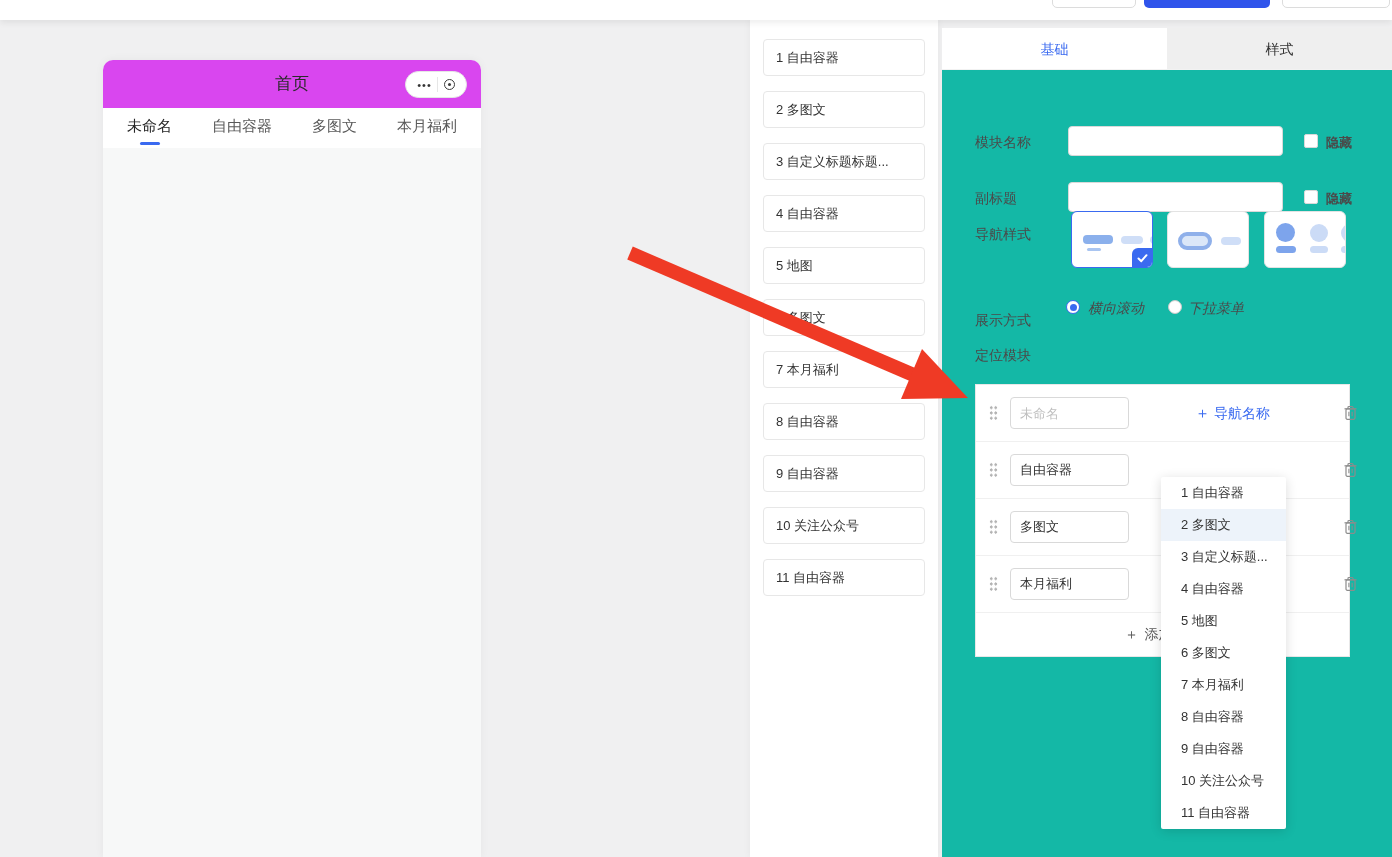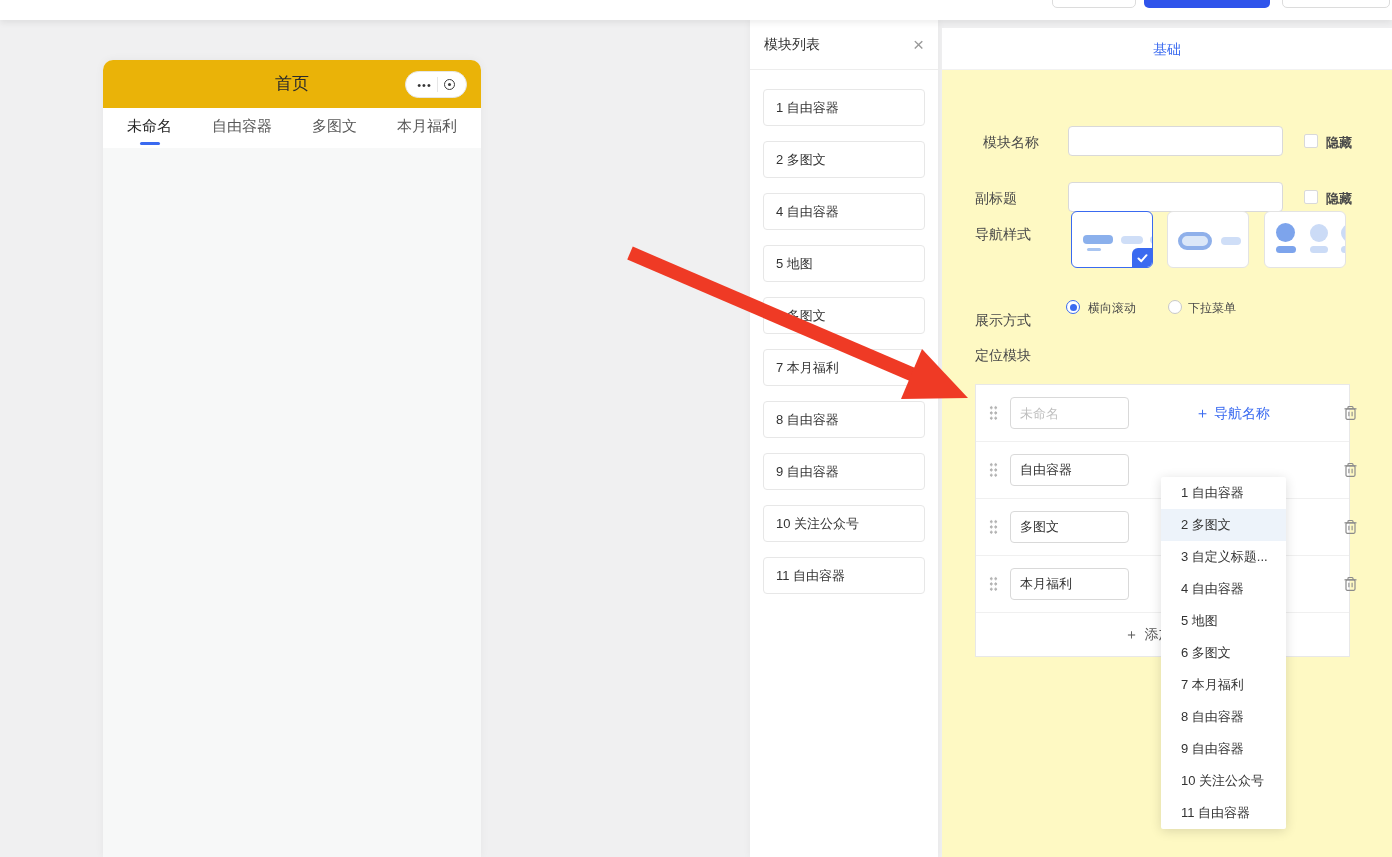--- a/index.html
+++ b/index.html
@@ -11,21 +11,21 @@
             box-shadow:0 3px 6px rgba(0,0,0,.07); z-index:5; }
   .topbar .tb-btn { position:absolute; top:-20px; height:28px; border-radius:5px; background:#fff; border:1px solid #dcdcdc; }
   .topbar .tb-btn.primary { background:#2f54eb; border:none; }
   .tb1 { left:1052px; width:84px; }
   .tb2 { left:1144px; width:126px; }
   .tb3 { left:1282px; width:108px; }
 
   
   .phone { position:absolute; left:103px; top:60px; width:378px; height:797px; background:#f7f8f8;
            border-radius:10px 10px 0 0; box-shadow:0 0 10px rgba(0,0,0,.05); overflow:hidden; }
-  .phone-head { height:48px; background:#eab308; position:relative; }
+  .phone-head { height:48px; background:#d946ef; position:relative; }
   .phone-title { position:absolute; left:0; right:0; top:0; height:48px; line-height:48px; text-align:center;
                  font-size:17px; color:#2b2b2b; }
   .capsule { position:absolute; right:14px; top:11px; width:62px; height:27px; border:1px solid #e6e6e6;
              border-radius:14px; background:#fff; display:flex; align-items:center; justify-content:center; }
   .capsule .dots { font-size:11px; letter-spacing:1px; color:#333; margin-right:5px; }
   .capsule .cap-div { width:1px; height:15px; background:#e6e6e6; }
   .capsule .target { width:11px; height:11px; border:1.6px solid #3c3c3c; border-radius:50%; margin-left:6px; position:relative; }
   .capsule .target::after { content:''; position:absolute; left:50%; top:50%; width:3.5px; height:3.5px;
                             margin:-1.75px 0 0 -1.75px; background:#3c3c3c; border-radius:50%; }
   .phone-tabs { height:40px; background:#fff; display:flex; align-items:center; padding:0 12px; justify-content:space-between; }
@@ -39,21 +39,21 @@
                   box-shadow:0 0 8px rgba(0,0,0,.05); }
   .mp-head { height:50px; display:flex; align-items:center; justify-content:space-between;
              padding:0 14px; border-bottom:1px solid #ededed; }
   .mp-title { font-size:14px; color:#333; }
   .mp-close { font-size:19px; color:#9a9a9a; cursor:pointer; line-height:1; }
   .mp-body { padding:19px 13px 0 13px; }
   .mp-item { height:37px; line-height:35px; border:1px solid #e7e7e7; border-radius:4px; background:#fff;
              padding-left:12px; font-size:13px; color:#333; margin-bottom:15px; white-space:nowrap; overflow:hidden; }
 
   
-  .settings { position:absolute; left:942px; top:28px; width:450px; height:829px; background:#fef9c3; }
+  .settings { position:absolute; left:942px; top:28px; width:450px; height:829px; background:#14b8a6; }
   .s-tabs { display:flex; height:42px; border-bottom:1px solid #f2f2f2; }
   .s-tab { flex:1; text-align:center; line-height:42px; font-size:14px; color:#333; background:#efefef; }
   .s-tab.active { background:#fff; color:#3a6af0; }
 
   .form-row { position:absolute; left:0; width:450px; }
   .f-label { position:absolute; left:33px; font-size:14px; color:#4a4a4a; }
   .f-input { position:absolute; left:126px; width:215px; height:30px; border:1px solid #d9d9d9; border-radius:4px;
              font-size:13px; padding:0 9px; color:#333; outline:none; background:#fff; font-family:inherit; }
   .f-input::placeholder { color:#bfbfbf; }
   .chk { position:absolute; left:362px; width:14px; height:14px; border:1px solid #d9d9d9; border-radius:2px; background:#fff; }
@@ -66,21 +66,21 @@
   .t1 { left:129px; } .t2 { left:225px; } .t3 { left:322px; }
   .bar { border-radius:4px; position:absolute; }
   .check-corner { position:absolute; right:-1px; bottom:-1px; width:21px; height:20px; background:#3a6af0;
                   border-radius:6px 0 5px 0; display:flex; align-items:center; justify-content:center; }
 
   
   .radio { position:absolute; width:14px; height:14px; border-radius:50%; background:#fff; }
   .radio.sel { border:1px solid #3a6af0; }
   .radio.sel::after { content:''; position:absolute; inset:2.5px; background:#3a6af0; border-radius:50%; }
   .radio.unsel { border:1px solid #c9c9c9; }
-  .radio-label { position:absolute; font-size:12px; color:#4a4a4a; }
+  .radio-label { position:absolute; font-size:14px; color:#4a4a4a;font-style:italic; }
 
   
   .nav-table { position:absolute; left:33px; top:356px; width:375px; border:1px solid #e8e8e8; background:#fff; }
   .nt-head { display:flex; height:43px; background:#fafafa; border-bottom:1px solid #ececec; align-items:center;
              font-weight:bold; font-size:14px; color:#333; }
   .nt-c1 { width:198px; padding-left:30px; position:relative; }
   .nt-c2 { width:148px; padding-left:20px; position:relative; }
   .nt-c3 { width:62px; text-align:center; }
   .nt-row { display:flex; height:57px; align-items:center; border-bottom:1px solid #f0f0f0; position:relative; }
   .drag-handle { position:absolute; left:13px; top:50%; margin-top:-8px; width:9px; height:16px;
@@ -124,45 +124,43 @@
   </div>
   <div class="phone-tabs">
     <span class="ptab active">未命名</span>
     <span class="ptab">自由容器</span>
     <span class="ptab">多图文</span>
     <span class="ptab">本月福利</span>
   </div>
 </div>
 
 <div class="module-panel">
-  <div class="mp-head">
-    <span class="mp-title">模块列表</span>
-    <span class="mp-close">×</span>
-  </div>
   <div class="mp-body">
     <div class="mp-item">1 自由容器</div>
     <div class="mp-item">2 多图文</div>
+    <div class="mp-item">3 自定义标题标题...</div>
     <div class="mp-item">4 自由容器</div>
     <div class="mp-item">5 地图</div>
     <div class="mp-item">6 多图文</div>
     <div class="mp-item">7 本月福利</div>
     <div class="mp-item">8 自由容器</div>
     <div class="mp-item">9 自由容器</div>
     <div class="mp-item">10 关注公众号</div>
     <div class="mp-item">11 自由容器</div>
   </div>
 </div>
 
 <div class="settings">
   <div class="s-tabs">
     <div class="s-tab active">基础</div>
+    <div class="s-tab">样式</div>
   </div>
 
   <div class="form-row" style="top:70px;">
-    <span class="f-label" style="top:36px;margin-left:8px;">模块名称</span>
+    <span class="f-label" style="top:36px;">模块名称</span>
     <input class="f-input" style="top: 28px;" type="text" value="">
     <span class="chk" style="top:36px;"></span>
     <span class="chk-label" style="top:36px;">隐藏</span>
   </div>
 
   <div class="form-row" style="top:70px;">
     <span class="f-label" style="top:92px;">副标题</span>
     <input class="f-input" style="top: 84px;" type="text" value="">
     <span class="chk" style="top:92px;"></span>
     <span class="chk-label" style="top:92px;">隐藏</span>

